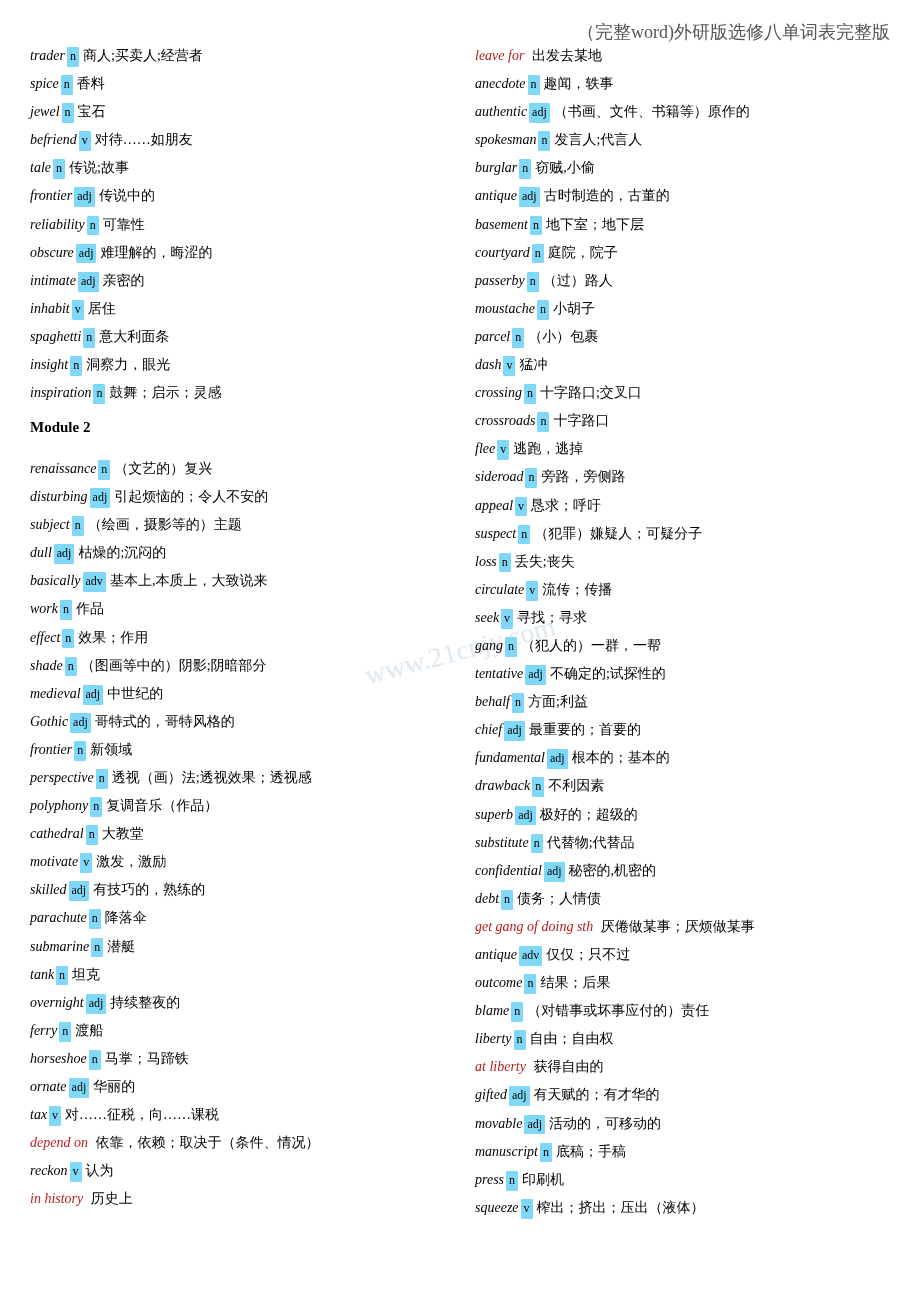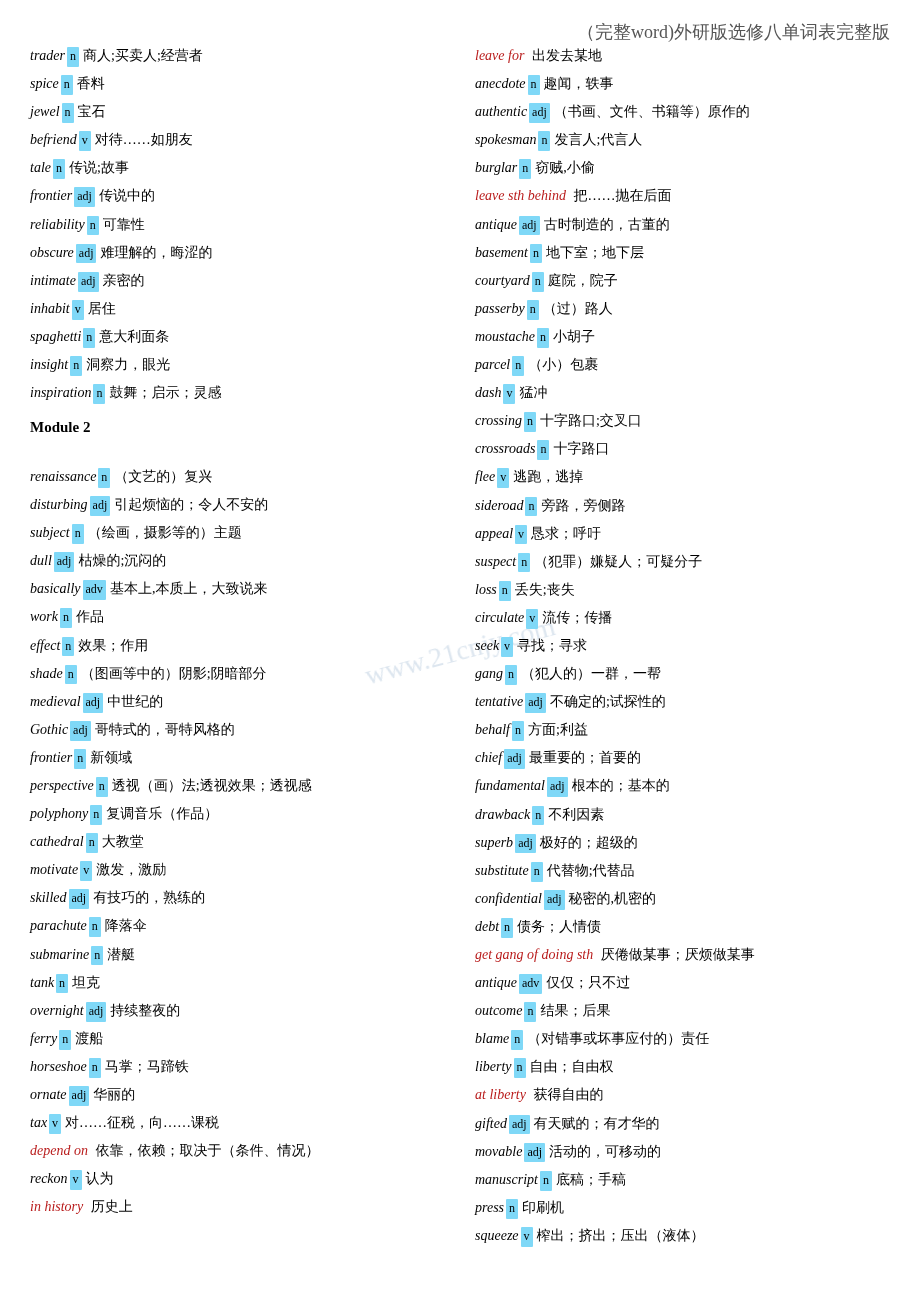--- a/index.html
+++ b/index.html
@@ -61,21 +61,21 @@
       font-style: normal;
       font-family: "Times New Roman", serif;
     }
     .definition {
       color: #000;
       font-size: 14px;
     }
     .section-title {
       font-size: 15px;
       font-weight: bold;
-      margin: 6px 0 20px 0;
+      margin: 6px 0 12px 0;
       color: #000;
     }
     .phrase {
       font-style: italic;
       font-family: "Times New Roman", serif;
       font-size: 14px;
       color: #b91c1c;
       margin-right: 4px;
     }
   </style>
@@ -311,24 +311,20 @@
         <span class="word">spokesman</span>
         <span class="pos">n</span>
         <span class="definition">发言人;代言人</span>
       </div>
       <div class="entry">
         <span class="word">burglar</span>
         <span class="pos">n</span>
         <span class="definition">窃贼,小偷</span>
       </div>
       <div class="entry">
-        <span class="phrase">leave sth behind</span>
-        <span class="definition">&nbsp;把……抛在后面</span>
-      </div>
-      <div class="entry">
         <span class="word">antique</span>
         <span class="pos">adj</span>
         <span class="definition">古时制造的，古董的</span>
       </div>
       <div class="entry">
         <span class="word">basement</span>
         <span class="pos">n</span>
         <span class="definition">地下室；地下层</span>
       </div>
       <div class="entry">

